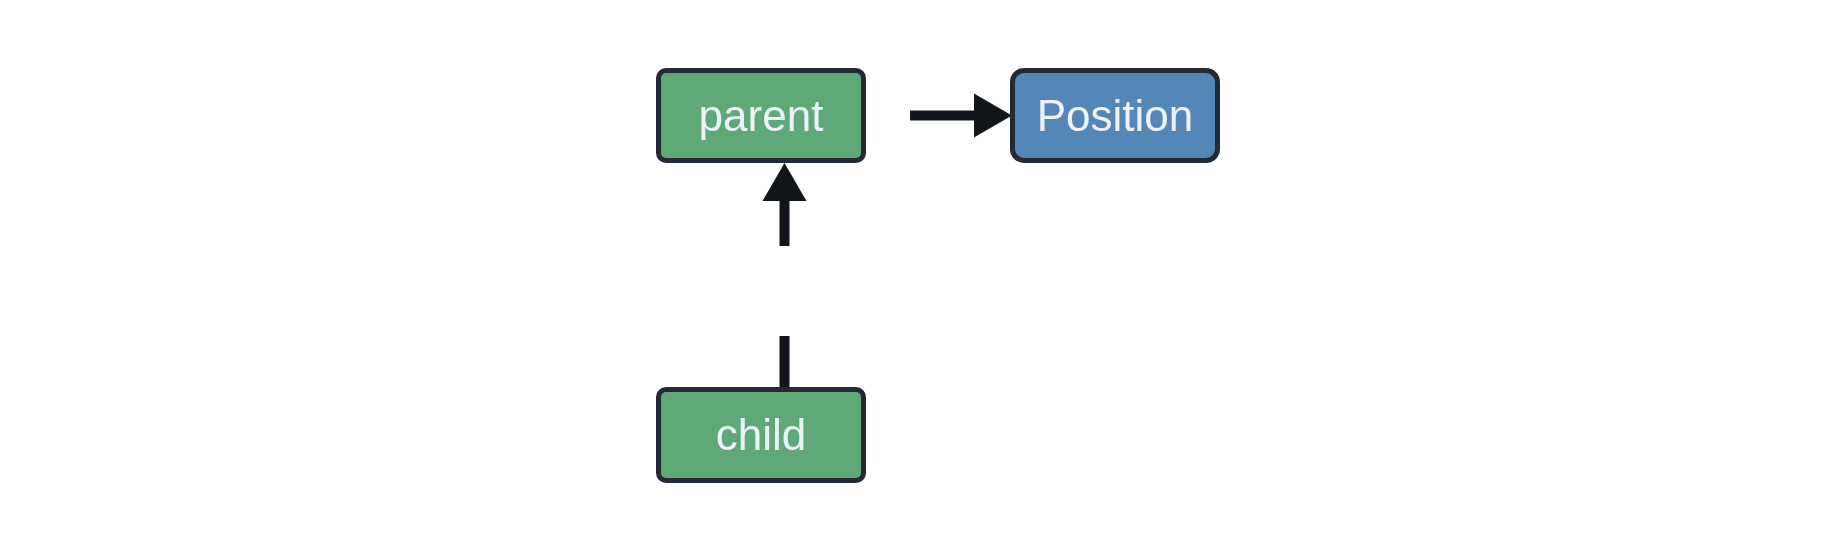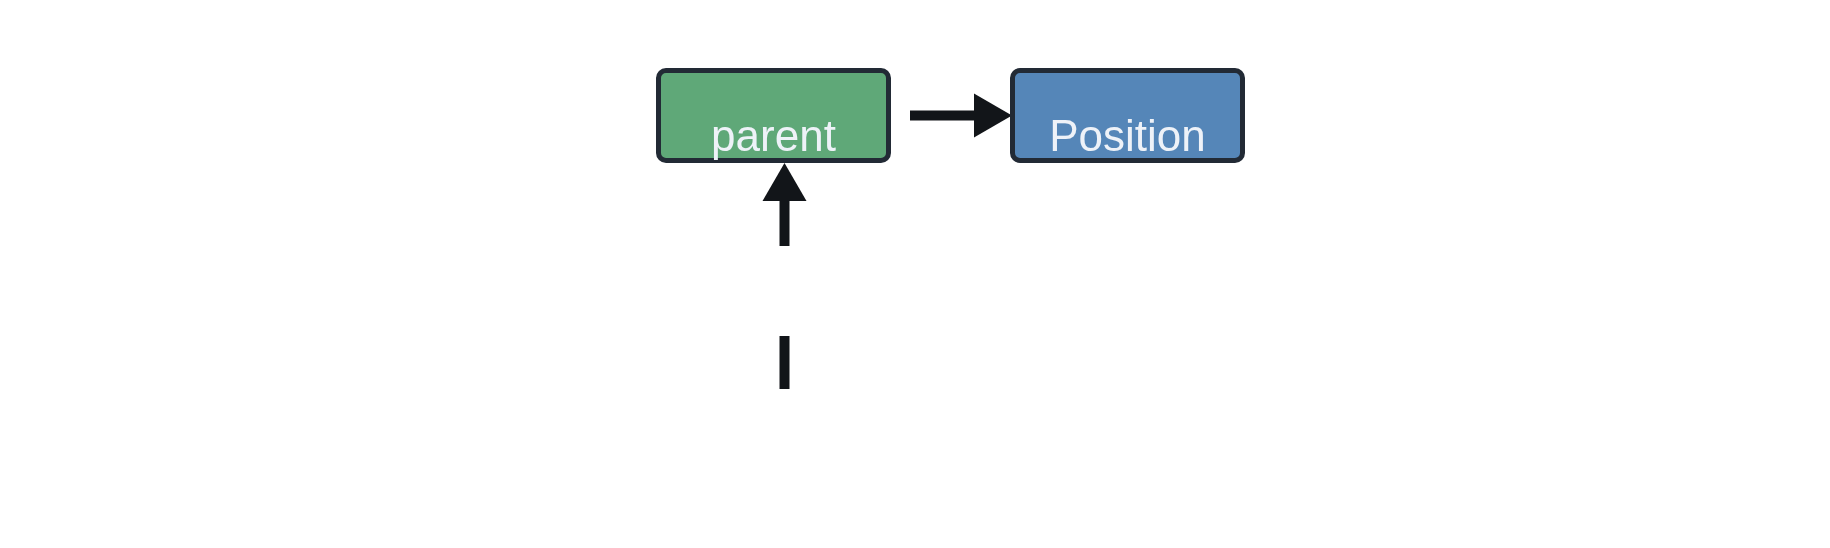--- a/index.html
+++ b/index.html
@@ -7,34 +7,34 @@
     position: relative;
     width: 1830px;
     height: 548px;
     background: var(--background, #ffffff);
     font-family: "Liberation Sans", sans-serif;
     overflow: hidden;
   }
   .node {
     position: absolute;
     box-sizing: border-box;
-    width: 235px;
+    width: 210px;
     height: 95px;
     border: 5px solid var(--node_border, #222a35);
     border-radius: 10px;
     display: flex;
-    align-items: flex-end;
+    align-items: center;
     justify-content: center;
     color: var(--text, #eef2f8);
     font-size: 44px;
     line-height: 1;
     user-select: none;
   }
   .node.entity   { background: var(--entity_fill, #5fa878); }
-  .node.relation { background: var(--relation_fill, #5586b8); }
+  .node.relation { background: var(--relation_fill, #5586b8); border-radius: 14px; }
   #n-parent   { left: 656px;  top: 68px;  }
   #n-position { left: 1010px; top: 68px;  }
   #n-childof  { left: 656px;  top: 244px; height: 93px; }
   #n-child    { left: 656px;  top: 387px; height: 96px; }
   .edges {
     position: absolute;
     left: 0; top: 0;
     width: 1830px;
     height: 548px;
     pointer-events: none;
@@ -66,14 +66,17 @@
 
   <div class="node entity" id="n-parent">
     <span>parent</span>
   </div>
 
   <div class="node relation" id="n-position">
     <span>Position</span>
   </div>
 
 
+  <div class="node entity" id="n-child">
+    <span>child</span>
+  </div>
 
 </div>
 
 </body></html>

